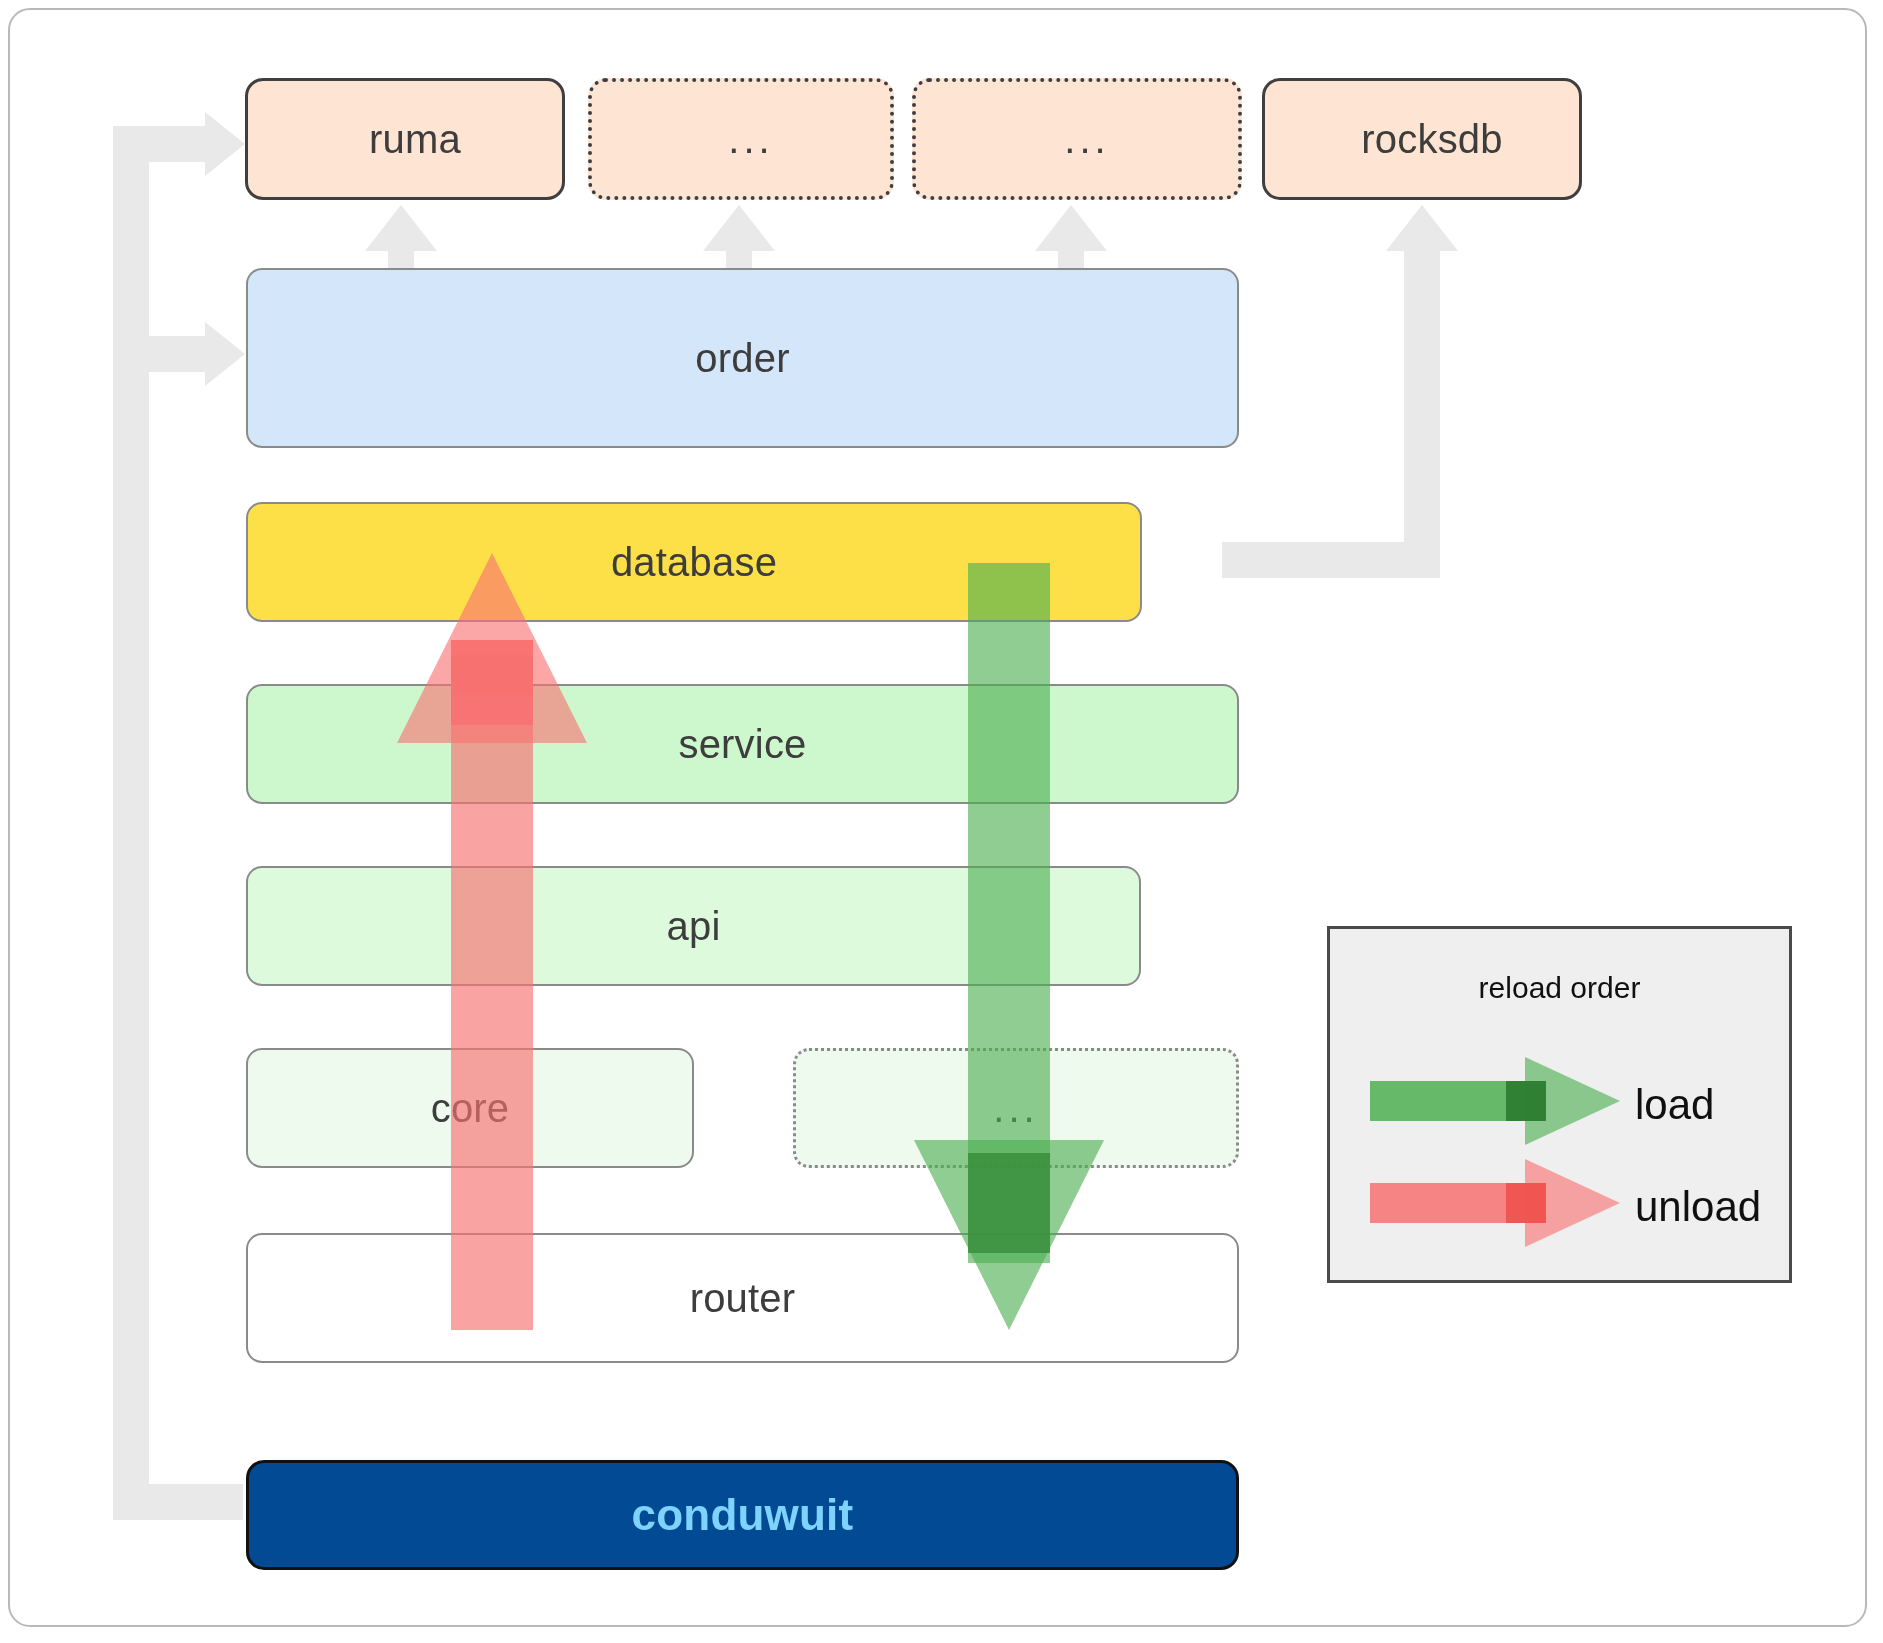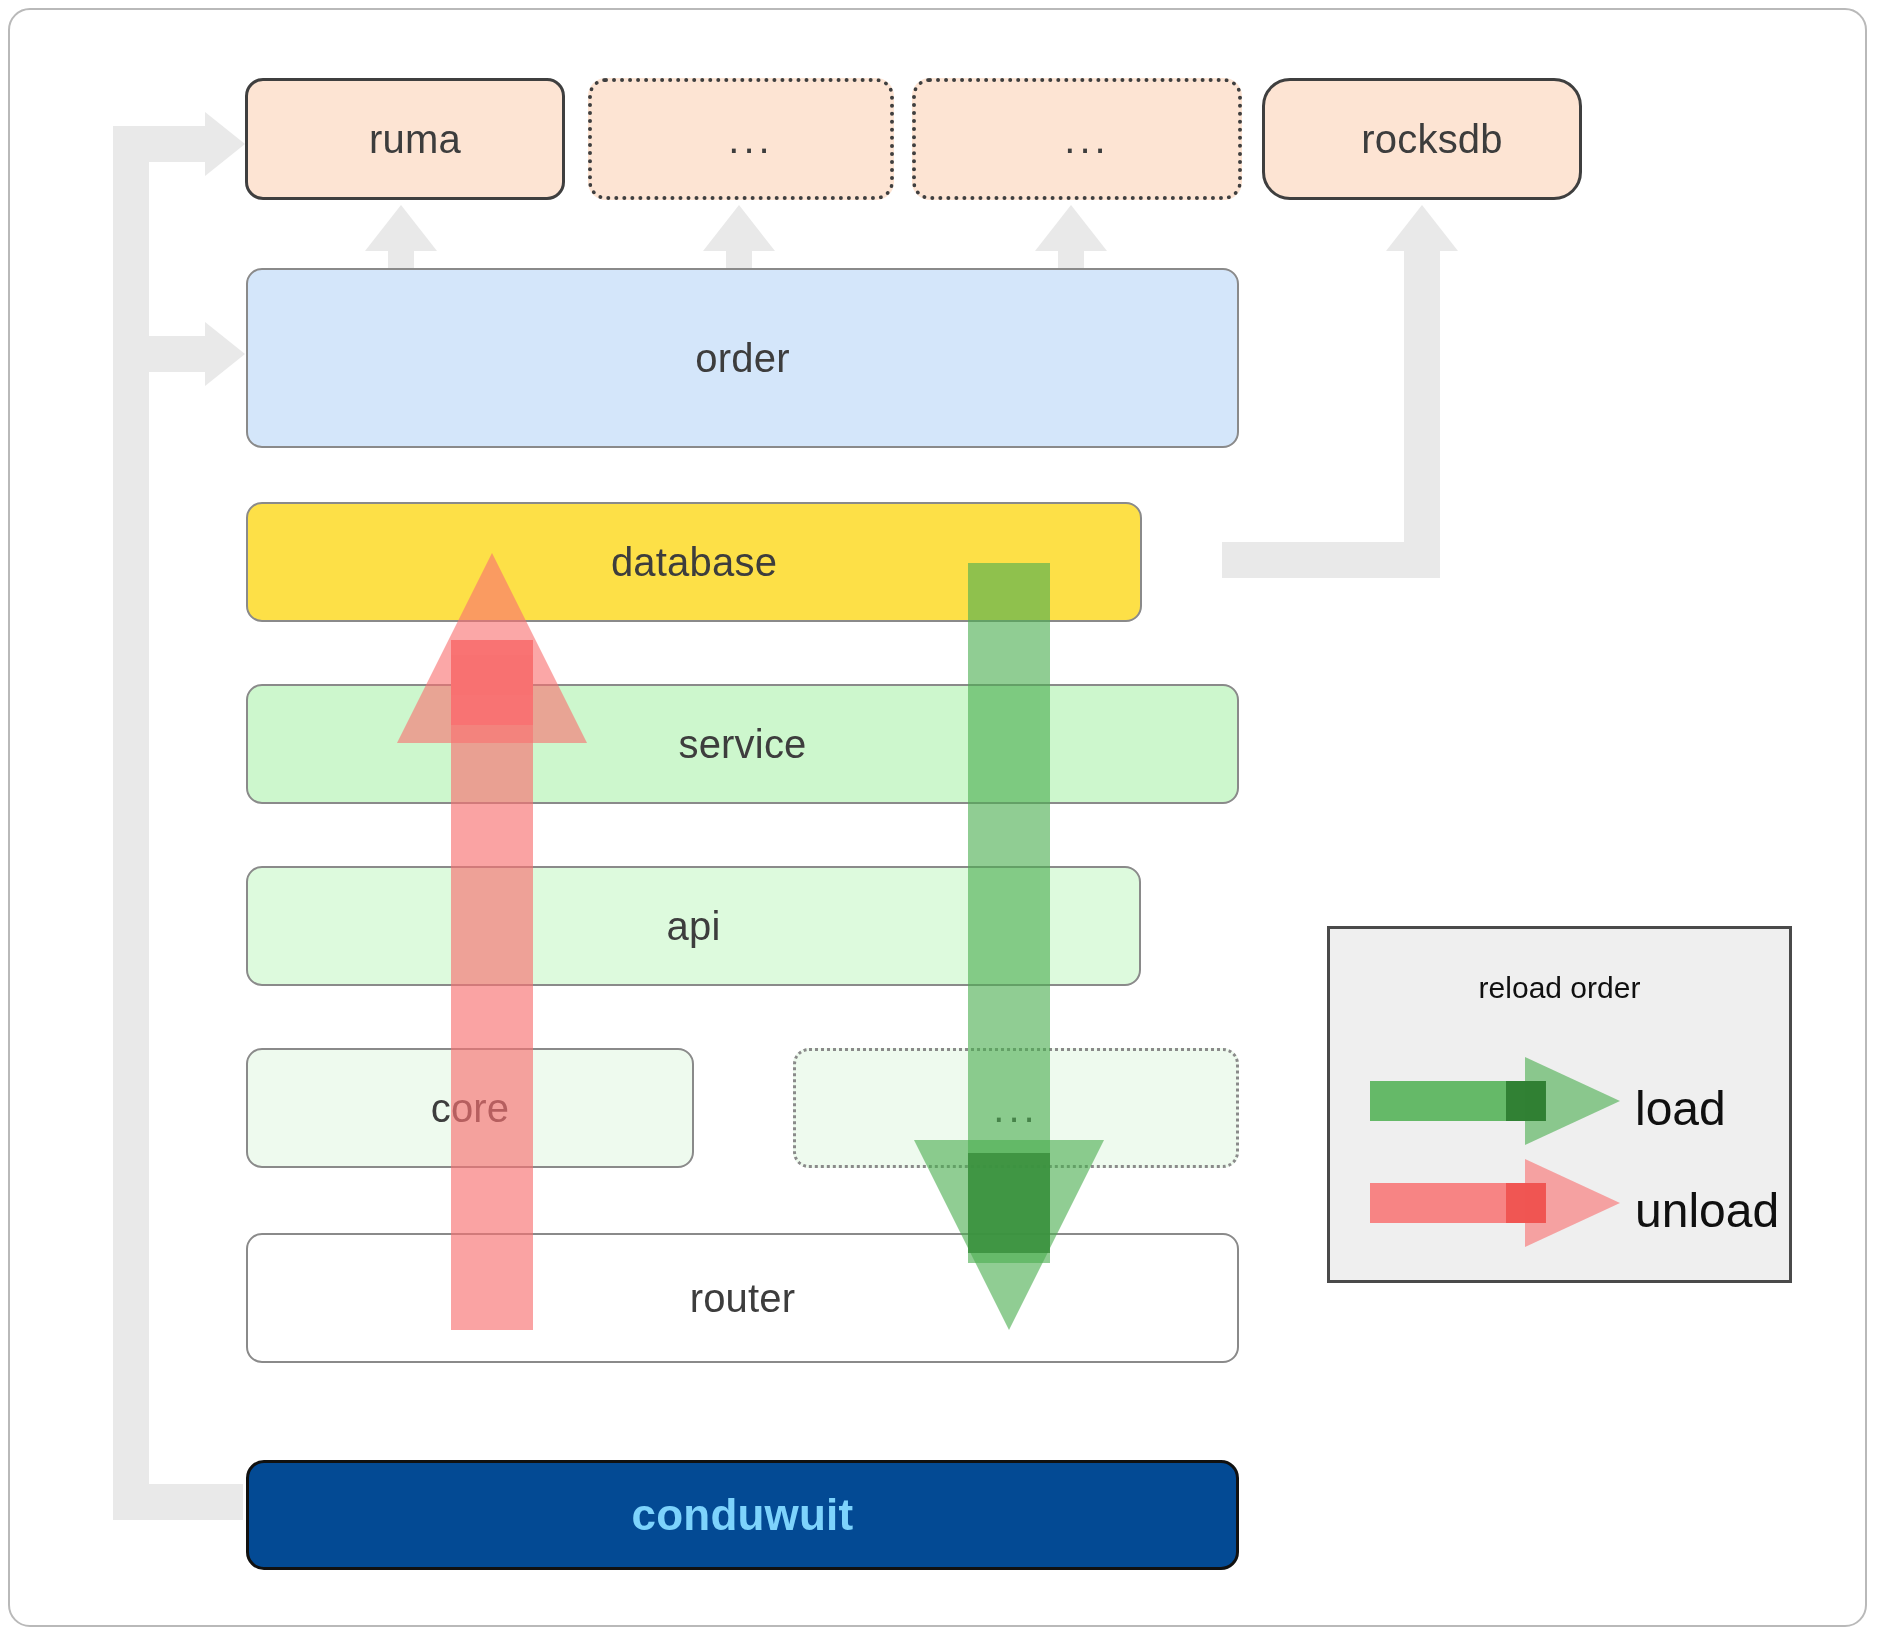--- a/index.html
+++ b/index.html
@@ -88,21 +88,21 @@
     position:absolute;
     background:#efefef;
     border:3px solid #4a4a4a;
     box-sizing:border-box;
   }
   #legend-title{
     position:absolute;width:100%;text-align:center;
     font-size:30px;color:#101010;
   }
   .legend-label{
-    position:absolute;font-size:48px;color:#101010;
+    position:absolute;font-size:42px;color:#101010;
   }
   .lg-shaft{position:absolute;}
   .lg-head{
     position:absolute;width:0;height:0;
     border-top:44px solid transparent;
     border-bottom:44px solid transparent;
   }
 </style>
 </head>
 <body>
@@ -138,21 +138,21 @@
   </div>
 
   <div class="node dep dotted" style="left:588px;top:78px;width:306px;">
     <span class="ellipsis">...</span>
   </div>
 
   <div class="node dep dotted" style="left:912px;top:78px;width:330px;">
     <span class="ellipsis">...</span>
   </div>
 
-  <div class="node dep" style="left:1262px;top:78px;width:320px;border-radius:28px;">
+  <div class="node dep" style="left:1262px;top:78px;width:320px;">
     <span>rocksdb</span>
   </div>
 
   <div class="node layer" style="left:246px;top:268px;width:993px;height:180px;background:#d4e6fa;">
     <span>order</span>
   </div>
 
   <div class="node layer" style="left:246px;top:502px;width:896px;height:120px;background:#fde047;">
     <span>database</span>
   </div>

